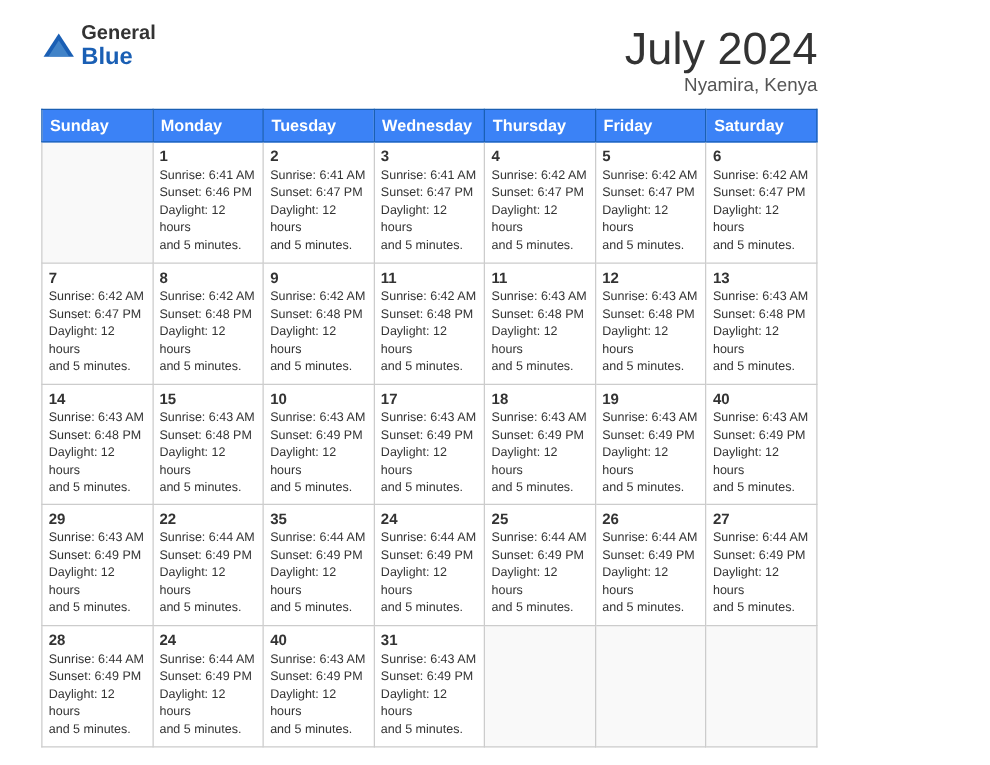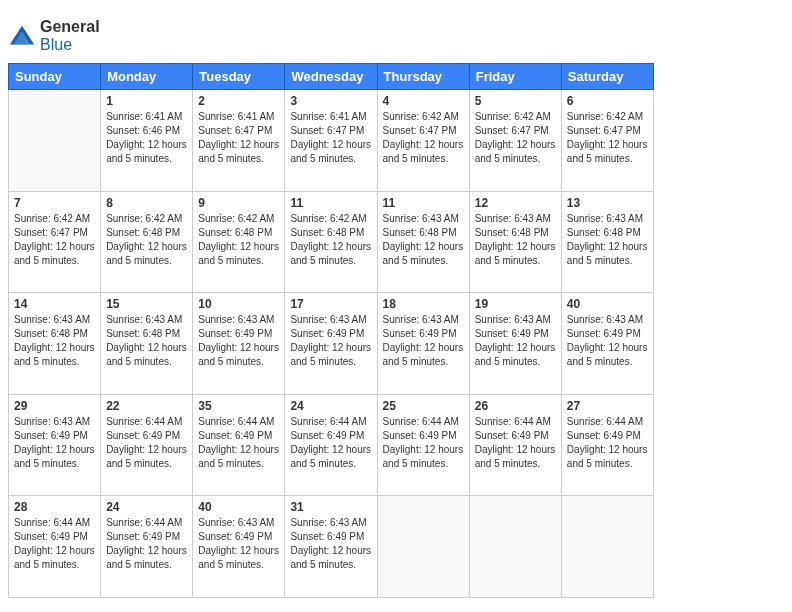--- a/index.html
+++ b/index.html
@@ -6,21 +6,21 @@
     body {
       width: 792px;
       height: 612px;
       font-family: Arial, sans-serif;
       background: #fff;
       overflow: hidden;
     }
     .page {
       width: 672px;
       height: 612px;
-      padding: 18px 18px 14px 8px;
+      padding: 18px 18px 14px 33px;
       display: flex;
       flex-direction: column;
     }
     .header {
       display: flex;
       justify-content: space-between;
       align-items: flex-start;
       margin-bottom: 10px;
     }
     .logo {
@@ -32,22 +32,22 @@
       display: flex;
       flex-direction: column;
       line-height: 1.1;
     }
     .logo-general {
       font-size: 16px;
       font-weight: bold;
       color: #333;
     }
     .logo-blue {
-      font-size: 16px;
-      font-weight: normal;
+      font-size: 19px;
+      font-weight: bold;
       color: #1a5fb4;
     }
     .logo-icon {
       width: 28px;
       height: 28px;
     }
     .title-block {
       text-align: right;
     }
     .main-title {
@@ -108,20 +108,24 @@
   <div class="header">
     <div class="logo">
       <svg class="logo-icon" viewBox="0 0 30 30">
         <polygon points="15,4 28,24 2,24" fill="#1a5fb4"></polygon>
         <polygon points="15,10 24,24 6,24" fill="#5b9bd5" opacity="0.6"></polygon>
       </svg>
       <div class="logo-text">
         <span class="logo-general">General</span>
         <span class="logo-blue">Blue</span>
       </div>
+    </div>
+    <div class="title-block">
+      <div class="main-title">July 2024</div>
+      <div class="subtitle">Nyamira, Kenya</div>
     </div>
   </div>
 
   <table class="calendar">
     <thead>
       <tr>
         <th>Sunday</th>
         <th>Monday</th>
         <th>Tuesday</th>
         <th>Wednesday</th>

